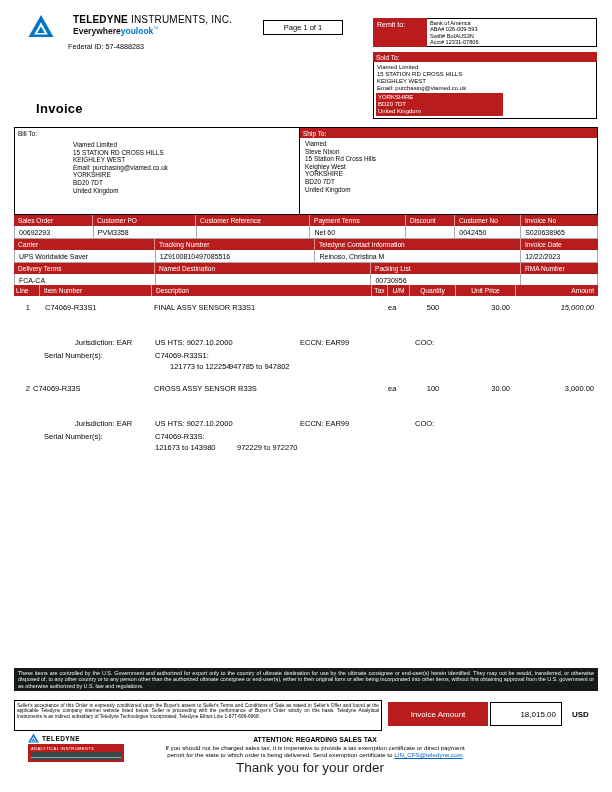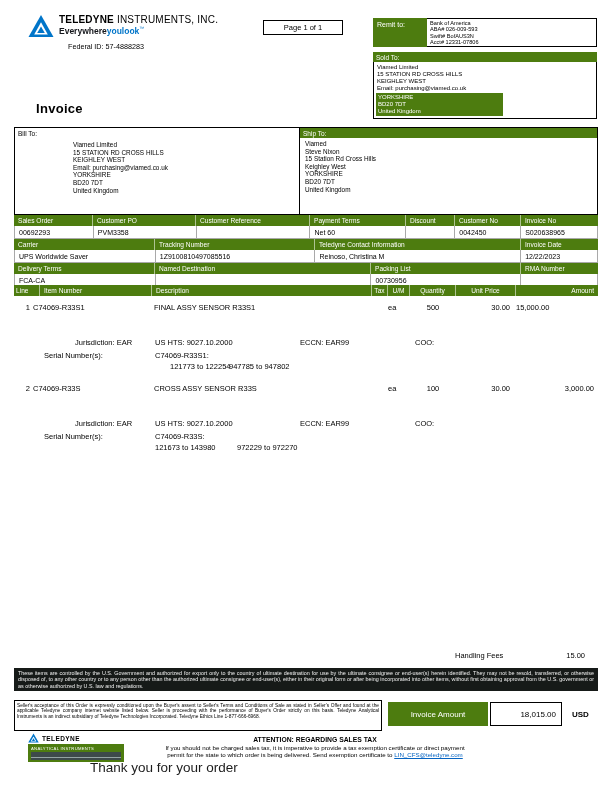--- a/index.html
+++ b/index.html
@@ -1,36 +1,36 @@
 <!DOCTYPE html>
 <html><head>
 <meta charset="utf-8">
 <style>
   * { margin:0; padding:0; box-sizing:border-box; }
   body { background:#ffffff; font-family:"Liberation Sans", sans-serif; color:#000; }
   .page { position:relative; width:612px; height:792px; background:#fff; overflow:hidden; margin:0 auto; }
   .abs { position:absolute; }
-  .dark { background:#4d7c0f; color:#fff; }
+  .dark { background:#b91c1c; color:#fff; }
   .bold { font-weight:bold; }
   .row { display:flex; }
   .hc { font-size:6.6px; padding:2px 0 2px 4px; white-space:nowrap; overflow:hidden; border-right:1px solid rgba(255,255,255,.55); }
   .vc { font-size:7px; padding:2.5px 0 2.5px 4px; min-height:12px; white-space:nowrap; overflow:hidden; border-right:1px solid #a9a9a9; border-bottom:1px solid #a9a9a9; }
   .vrow { border-left:1px solid #a9a9a9; }
   .addr-line { font-size:6.4px; line-height:7.6px; white-space:nowrap; }
   .tiny { font-size:5.6px; line-height:6.4px; white-space:nowrap; }
   .itemtxt { font-size:7.5px; white-space:nowrap; }
   .cell { overflow:hidden; white-space:nowrap; }
 </style>
 </head>
 <body>
 
 <div class="page">
 
   <div class="abs" style="left:28px; top:14px;">
-    <div style="display:flex; align-items:flex-start; gap:5px;">
+    <div style="display:flex; align-items:flex-start; gap:19px;">
       <svg width="26" height="24" viewBox="0 0 26 24">
         <polygon points="13,1 25.5,23 0.5,23" fill="#0075c9"></polygon>
         <polygon points="13,8.2 19.8,20.4 6.2,20.4" fill="#ffffff"></polygon>
         <polygon points="13,12.5 16.8,19 9.2,19" fill="#0075c9"></polygon>
       </svg>
       <div>
         <div style="font-size:10px; letter-spacing:0.2px;"><span class="bold">TELEDYNE</span><span> INSTRUMENTS, INC.</span></div>
         <div style="font-size:8.5px; color:#0075c9;"><span style="color:#13151a;font-weight:bold;">Everywhere</span><span class="bold">you</span><span class="bold">look</span><span style="font-size:5px; vertical-align:super;">™</span></div>
       </div>
     </div>
@@ -146,27 +146,27 @@
     <div class="hc" style="width:16px; padding:2px 0; text-align:center;">Tax</div>
     <div class="hc" style="width:22px; padding:2px 0; text-align:center;">U/M</div>
     <div class="hc" style="width:46px; padding:2px 0; text-align:center;">Quantity</div>
     <div class="hc" style="width:60px; padding:2px 0; text-align:center;">Unit Price</div>
     <div class="hc" style="width:82px; padding:2px 4px 2px 0; text-align:right; border-right:none;">Amount</div>
   </div>
 
   <div class="abs" style="left:14px; top:303px; width:584px; height:70px;">
     <div class="row itemtxt">
       <div class="cell" style="width:16px; text-align:right;">1</div>
-      <div class="cell" style="width:122px; padding-left:3px;">C74069-R33S1</div>
+      <div class="cell" style="width:122px; padding-left:15px;">C74069-R33S1</div>
       <div class="cell" style="width:220px; padding-left:2px; position:relative;"><span>FINAL ASSY SENSOR R33S1</span><span class="abs" style="left:88px; top:0;">.</span></div>
       <div class="cell" style="width:16px;"></div>
       <div class="cell" style="width:22px;">ea</div>
       <div class="cell" style="width:46px; text-align:center;">500</div>
       <div class="cell" style="width:60px; text-align:right; padding-right:6px;">30.00</div>
-      <div class="cell" style="width:82px; text-align:left; padding-right:4px;">15,000.00</div>
+      <div class="cell" style="width:82px; text-align:right; padding-right:4px;font-style:italic;">15,000.00</div>
     </div>
     <div style="position:relative;">
       <span class="abs itemtxt" style="left:61px; top:26px;">Jurisdiction: EAR</span>
       <span class="abs itemtxt" style="left:141px; top:26px;">US HTS: 9027.10.2000</span>
       <span class="abs itemtxt" style="left:286px; top:26px;">ECCN: EAR99</span>
       <span class="abs itemtxt" style="left:401px; top:26px;">COO:</span>
       <span class="abs itemtxt" style="left:30px; top:39px;">Serial Number(s):</span>
       <span class="abs itemtxt" style="left:141px; top:39px;">C74069-R33S1:</span>
       <span class="abs itemtxt" style="left:141px; top:50px;margin-left:15px;">121773 to 122254</span>
       <span class="abs itemtxt" style="left:215px; top:50px;">947785 to 947802</span>
@@ -189,24 +189,20 @@
       <span class="abs itemtxt" style="left:141px; top:26px;">US HTS: 9027.10.2000</span>
       <span class="abs itemtxt" style="left:286px; top:26px;">ECCN: EAR99</span>
       <span class="abs itemtxt" style="left:401px; top:26px;">COO:</span>
       <span class="abs itemtxt" style="left:30px; top:39px;">Serial Number(s):</span>
       <span class="abs itemtxt" style="left:141px; top:39px;">C74069-R33S:</span>
       <span class="abs itemtxt" style="left:141px; top:50px;">121673 to 143980</span>
       <span class="abs itemtxt" style="left:223px; top:50px;">972229 to 972270</span>
     </div>
   </div>
 
-  <div class="abs" style="left:14px; top:651px; width:584px; height:10px;">
-    <span class="abs itemtxt" style="left:441px; top:0;">Handling Fees</span>
-    <span class="abs itemtxt" style="right:13px; top:0;">15.00</span>
-  </div>
 
   <div class="abs" style="left:14px; top:668px; width:584px; background:#161a18; color:#f0f0f0; font-size:5.4px; line-height:6.4px; padding:2px 4px; text-align:justify;">These items are controlled by the U.S. Government and authorized for export only to the country of ultimate destination for use by the ultimate consignee or end-user(s) herein identified. They may not be resold, transferred, or otherwise disposed of, to any other country or to any person other than the authorized ultimate consignee or end-user(s), either in their original form or after being incorporated into other items, without first obtaining approval from the U.S. government or as otherwise authorized by U.S. law and regulations.</div>
 
   <div class="abs" style="left:14px; top:700px; width:368px; height:31px; border:1px solid #000; font-size:4.8px; line-height:5.6px; padding:1.5px 2px; text-align:justify; overflow:hidden;">Seller's acceptance of this Order is expressly conditioned upon the Buyer's assent to Seller's Terms and Conditions of Sale as stated in Seller's Offer and found at the applicable Teledyne company internet website listed below. Seller is proceeding with the performance of Buyer's Order strictly on this basis. Teledyne Analytical Instruments is an indirect subsidiary of Teledyne Technologies Incorporated. Teledyne Ethics Line 1-877-666-6968.</div>
 
   <div class="abs dark" style="left:388px; top:702px; width:100px; height:24px; display:flex; align-items:center; justify-content:center; font-size:8px;">Invoice Amount</div>
   <div class="abs" style="left:490px; top:702px; width:72px; height:24px; border:1px solid #000; display:flex; align-items:center; justify-content:flex-end; padding-right:5px; font-size:8px;">18,015.00</div>
   <div class="abs bold" style="left:572px; top:710px; font-size:8px;">USD</div>
 
   <div class="abs" style="left:28px; top:733px;">
@@ -225,15 +221,15 @@
   </div>
 
   <div class="abs" style="left:150px; top:736px; width:330px; text-align:center;">
     <div class="bold" style="font-size:6.8px;">ATTENTION:  REGARDING SALES TAX</div>
     <div style="font-size:6.2px; line-height:7.2px; margin-top:1px;">
       <span>If you should not be charged sales tax, it is imperative to provide a tax exemption certificate or direct payment</span><br>
       <span>permit for the state to which order is being delivered. Send exemption certificate to </span><a href="#" style="color:#0563c1; text-decoration:underline;">LIN_CFS@teledyne.com</a>
     </div>
   </div>
 
-  <div class="abs" style="left:90px; top:760px; width:440px; text-align:left; font-size:13.5px; color:#1c1c1c;">Thank you for your order</div>
+  <div class="abs" style="left:90px; top:760px; width:440px; text-align:center; font-size:13.5px; color:#1c1c1c;">Thank you for your order</div>
 
 </div>
 
 </body></html>

